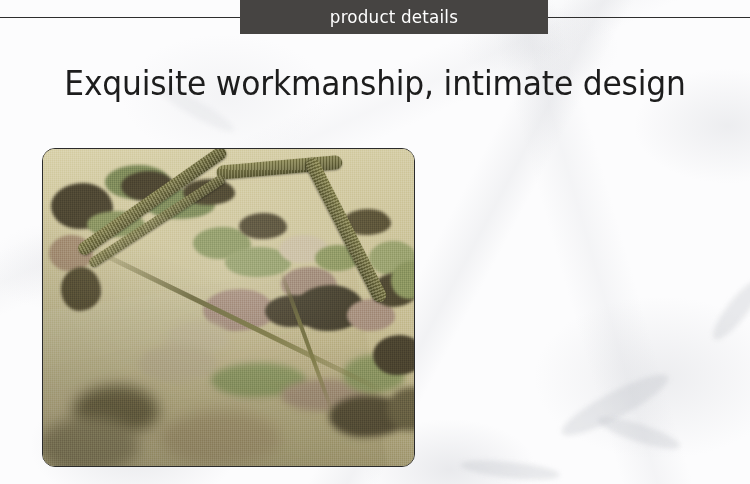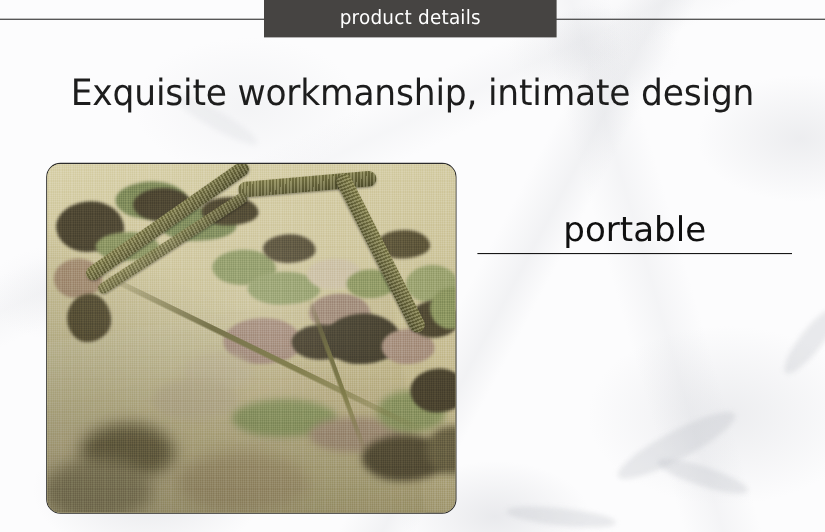--- a/index.html
+++ b/index.html
@@ -60,21 +60,21 @@
     left: 0;
     top: 17px;
     width: 750px;
     height: 1px;
     background: #2e2e2e;
   }
   .header-badge {
     position: absolute;
     left: 240px;
     top: 0;
-    width: 266px;
+    width: 308px;
     height: 34px;
     background: #464442;
     display: flex;
     align-items: center;
     justify-content: center;
   }
   .header-badge-label {
     color: #ffffff;
     font-size: 18px;
     letter-spacing: 0.2px;
@@ -337,19 +337,15 @@
         </div>
       </div>
 
       <div class="seam" style="left:46px; top:96px; width:330px; height:5px; transform:rotate(26deg); transform-origin:left center;"></div>
       <div class="seam" style="left:238px; top:120px; width:150px; height:4px; transform:rotate(70deg); transform-origin:left center;"></div>
 
       <div class="photo-shade"></div>
     </div>
   </div>
 
-  <div class="feature feature-1">
-    <div class="feature-label">portable</div>
-    <div class="feature-rule"></div>
-  </div>
 
 
 </div>
 
 </body></html>

